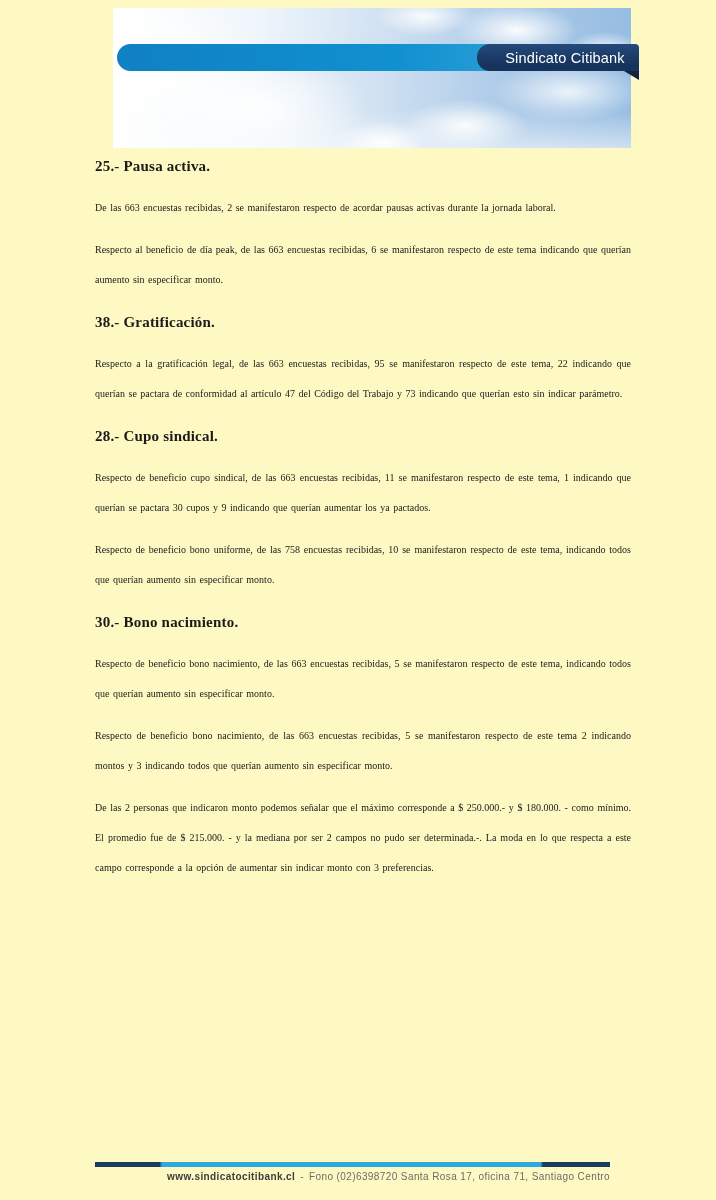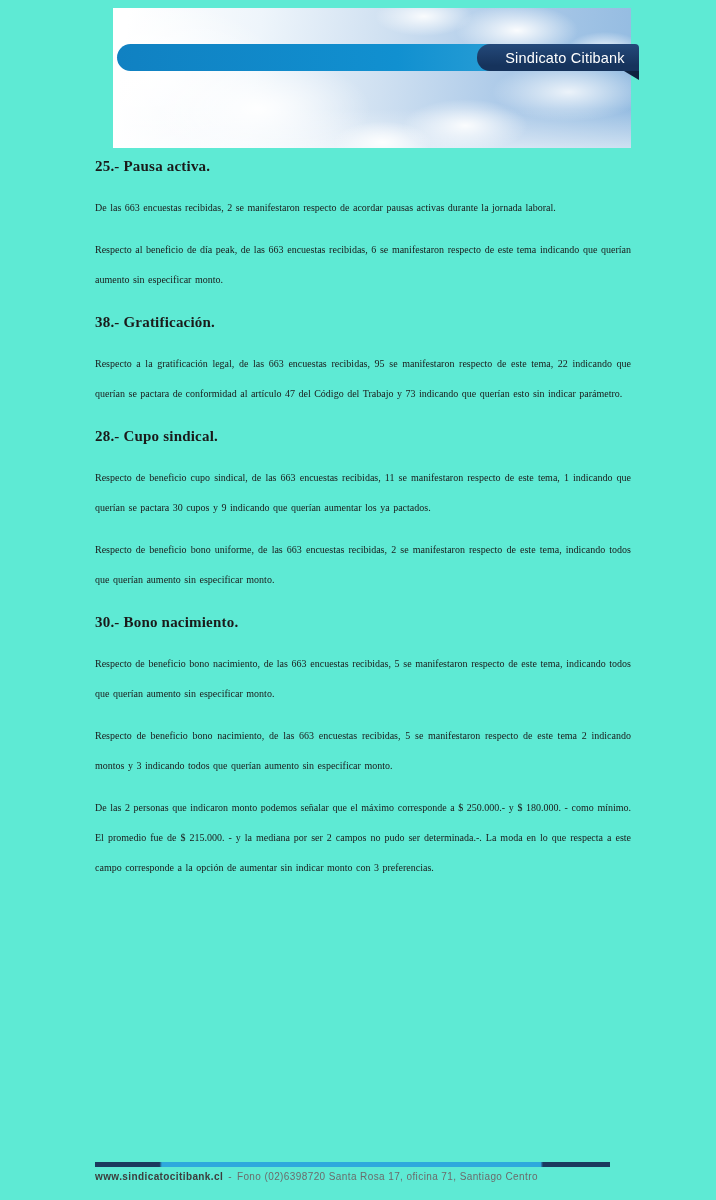--- a/index.html
+++ b/index.html
@@ -2,21 +2,21 @@
 <html lang="es"><head>
 <meta charset="utf-8">
 <style>
   * { margin: 0; padding: 0; box-sizing: border-box; }
   html, body { background: #e8e8e8; }
   .page {
     position: relative;
     width: 716px;
     height: 1200px;
     margin: 0 auto;
-    background: #5eead4;
+    background: #fef9c3;
     overflow: hidden;
     font-family: "Liberation Serif", "DejaVu Serif", serif;
   }
 
   
   .header { position: absolute; left: 0; top: 0; width: 716px; height: 150px; }
   .clouds {
     position: absolute; left: 113px; top: 8px; width: 518px; height: 140px;
     background:
       radial-gradient(ellipse 90px 38px at 78% 16%, rgba(255,255,255,.95), rgba(255,255,255,0) 68%),
@@ -72,21 +72,21 @@
   .footer { position: absolute; left: 0; bottom: 0; width: 716px; height: 46px; }
   .footer-rule {
     position: absolute; left: 95px; top: 8px; width: 515px; height: 5px;
     background: linear-gradient(to right,
       #1b3a5e 0%, #1b3a5e 12.5%,
       #2ea9dd 13%, #2ea9dd 86.5%,
       #1b3a5e 87%, #1b3a5e 100%);
   }
   .footer-text {
     position: absolute; left: 95px; top: 17px; width: 515px;
-    text-align: left;
+    text-align: right;
     font-family: "Liberation Sans", sans-serif;
     font-size: 10px; letter-spacing: .4px;
     color: #6b6b6b;
   }
   .footer-url { font-weight: bold; color: #3c3c3c; }
   .footer-sep { padding: 0 5px; }
 </style>
 </head>
 <body>
 
@@ -116,21 +116,21 @@
       <div class="sec-heading">38.- Gratificación.</div>
       <div class="sec-para">Respecto a la gratificación legal, de las 663 encuestas recibidas, 95 se manifestaron respecto de este tema, 22 indicando que querían se pactara de conformidad al artículo 47 del Código del Trabajo y 73 indicando que querían esto sin indicar parámetro.</div>
     </div>
 
     <div>
       <div class="sec-heading">28.- Cupo sindical.</div>
       <div class="sec-para">Respecto de beneficio cupo sindical, de las 663 encuestas recibidas, 11 se manifestaron respecto de este tema, 1 indicando que querían se pactara 30 cupos y 9 indicando que querían aumentar los ya pactados.</div>
     </div>
 
     <div>
-      <div class="sec-para">Respecto de beneficio bono uniforme, de las 663 encuestas recibidas, 2 se manifestaron respecto de este tema, indicando todos que querían aumento sin especificar monto.</div>
+      <div class="sec-para">Respecto de beneficio bono uniforme, de las 758 encuestas recibidas, 10 se manifestaron respecto de este tema, indicando todos que querían aumento sin especificar monto.</div>
     </div>
 
     <div>
       <div class="sec-heading">30.- Bono nacimiento.</div>
       <div class="sec-para">Respecto de beneficio bono nacimiento, de las 663 encuestas recibidas, 5 se manifestaron respecto de este tema, indicando todos que querían aumento sin especificar monto.</div>
     </div>
 
     <div>
       <div class="sec-para">Respecto de beneficio bono nacimiento, de las 663 encuestas recibidas, 5 se manifestaron respecto de este tema 2 indicando montos y 3 indicando todos que querían aumento sin especificar monto.</div>
       <div class="sec-para">De las 2 personas que indicaron monto podemos señalar que el máximo corresponde a $ 250.000.- y $ 180.000. - como mínimo. El promedio fue de $ 215.000. - y la mediana por ser 2 campos no pudo ser determinada.-. La moda en lo que respecta a este campo corresponde a la opción de aumentar sin indicar monto con 3 preferencias.</div>

